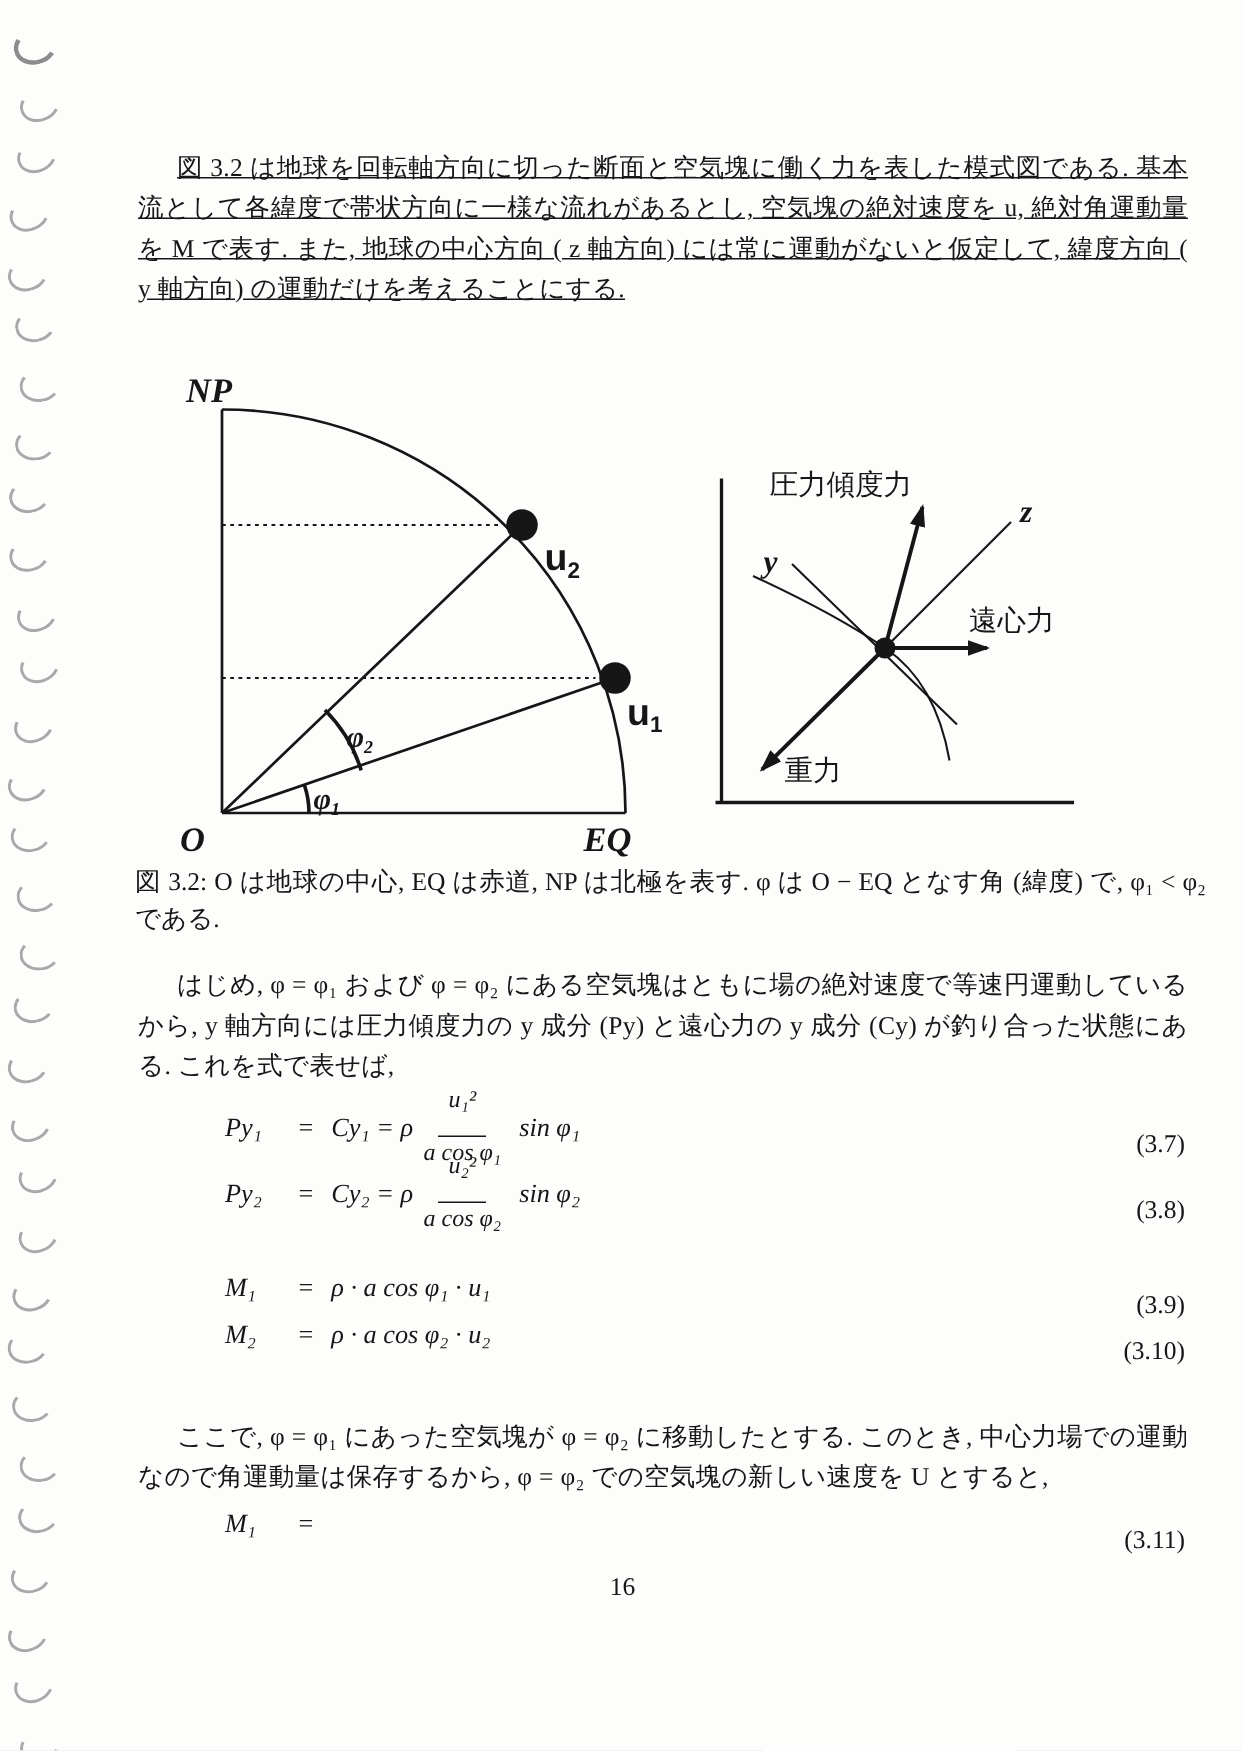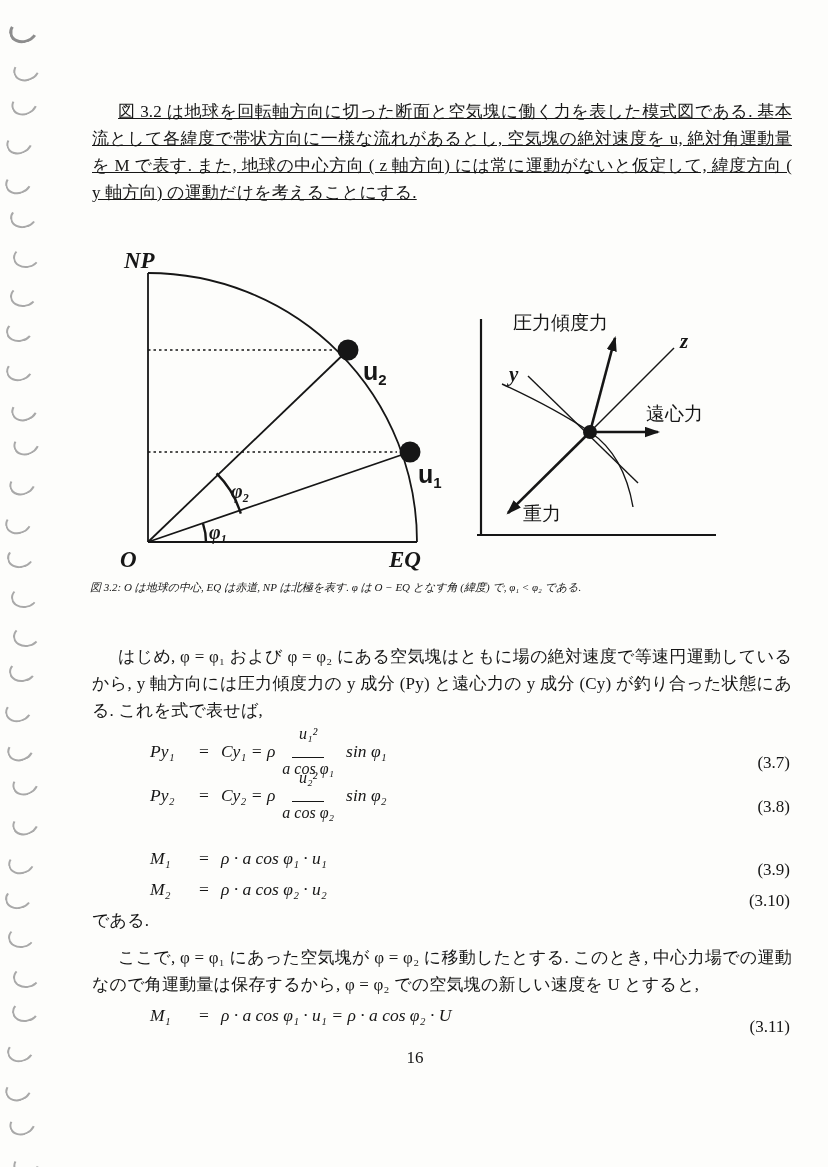--- a/index.html
+++ b/index.html
@@ -18,21 +18,21 @@
   }
   
   .body{
     position:absolute; width:700px; left:92px; margin:0;
     font-size:17px; line-height:27px; text-align:justify;
     letter-spacing:0.2px;
   }
   .indent{ text-indent:26px; }
   .caption{
     position:absolute; left:90px; width:714px; margin:0;
-    font-size:11px; line-height:25px; text-align:justify;font-style:italic;
+    font-size:17px; line-height:25px; text-align:justify;
   }
   
   .eq-row{
     position:absolute; left:150px; width:640px;
     display:flex; align-items:center;
     font-style:italic; font-size:17.5px;
   }
   .eq-row .lhs{ min-width:37px; }
   .eq-row .rel{ margin:0 12px; font-style:normal; }
   .eq-row .pre{ margin-right:2px; }
@@ -185,26 +185,24 @@
     <span class="tag">(3.9)</span>
   </div>
 
   <div class="eq-row" style="top:876px; height:26px;">
     <span class="lhs">M₂</span>
     <span class="rel">=</span>
     <span class="rhs">ρ · a cos φ₂ · u₂</span>
     <span class="tag">(3.10)</span>
   </div>
 
-  <p class="body" style="top:907px;">である.</p>
 
   <p class="body indent" style="top:944px;">ここで, φ = φ₁ にあった空気塊が φ = φ₂ に移動したとする. このとき, 中心力場での運動なので角運動量は保存するから, φ = φ₂ での空気塊の新しい速度を U とすると,</p>
 
   <div class="eq-row" style="top:1002px; height:26px;">
     <span class="lhs">M₁</span>
     <span class="rel">=</span>
-    <span class="rhs">ρ · a cos φ₁ · u₁  =  ρ · a cos φ₂ · U</span>
     <span class="tag">(3.11)</span>
   </div>
 
   <div class="pagenum">16</div>
 
 </div>
 
 </body></html>

